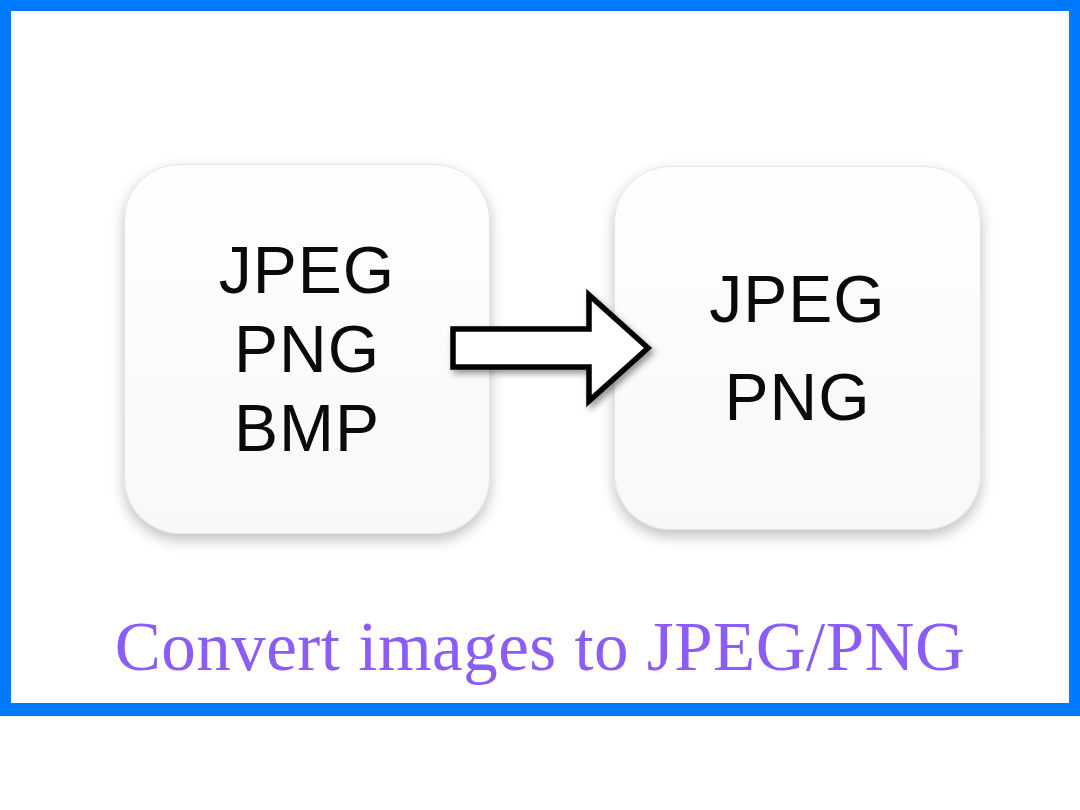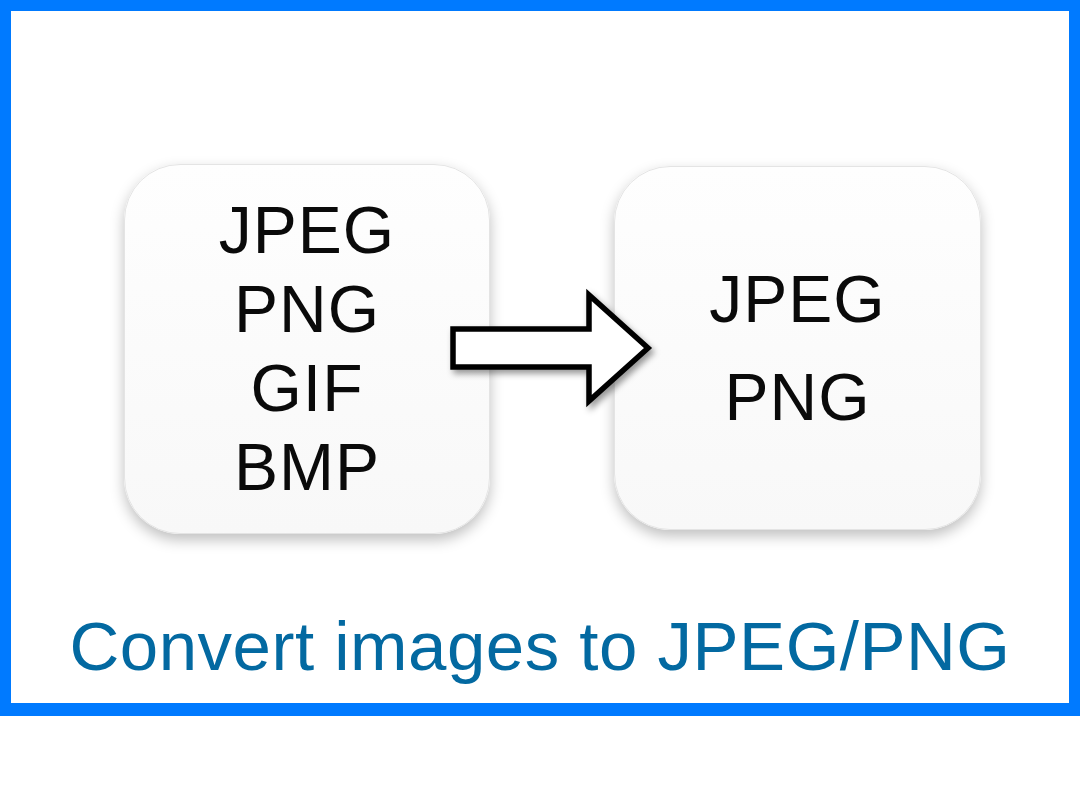--- a/index.html
+++ b/index.html
@@ -58,34 +58,34 @@
 
   .caption {
     position: absolute;
     left: 0;
     right: 0;
     top: 596px;
     text-align: center;
     font-size: 69px;
     line-height: 80px;
     letter-spacing: 0.5px;
-    color: #0369a1;
+    color: #8b5cf6;
     white-space: nowrap;
     z-index: 1;
+    font-family: Liberation Serif, serif;
   }
 </style>
 </head>
 <body>
 
 <div class="canvas">
 
   <div class="format-box box-source">
     <div class="fmt">JPEG</div>
     <div class="fmt">PNG</div>
-    <div class="fmt">GIF</div>
     <div class="fmt">BMP</div>
   </div>
 
   <div class="format-box box-target">
     <div class="fmt">JPEG</div>
     <div class="fmt">PNG</div>
   </div>
 
   <svg class="arrow-svg" viewBox="0 0 206 128" xmlns="http://www.w3.org/2000/svg">
     <polygon points="5,44 141,44 141,10 200,63 141,116 141,82 5,82" fill="#FFFFFF"></polygon>

